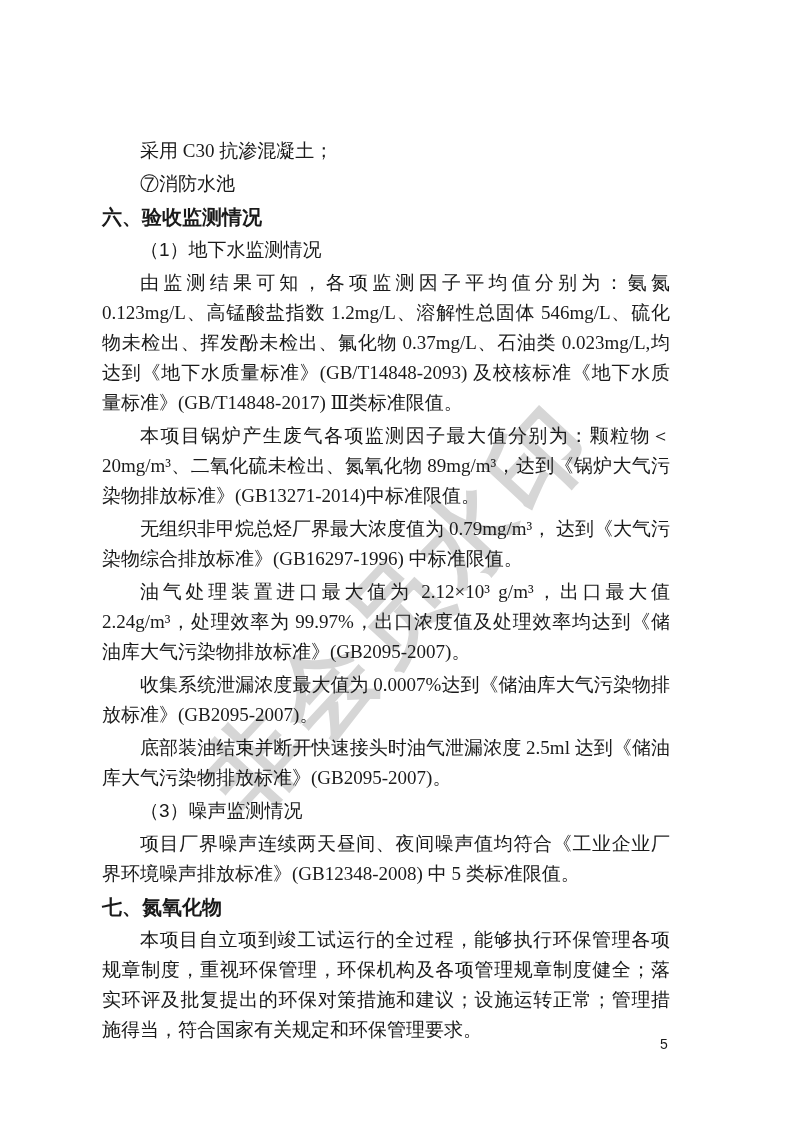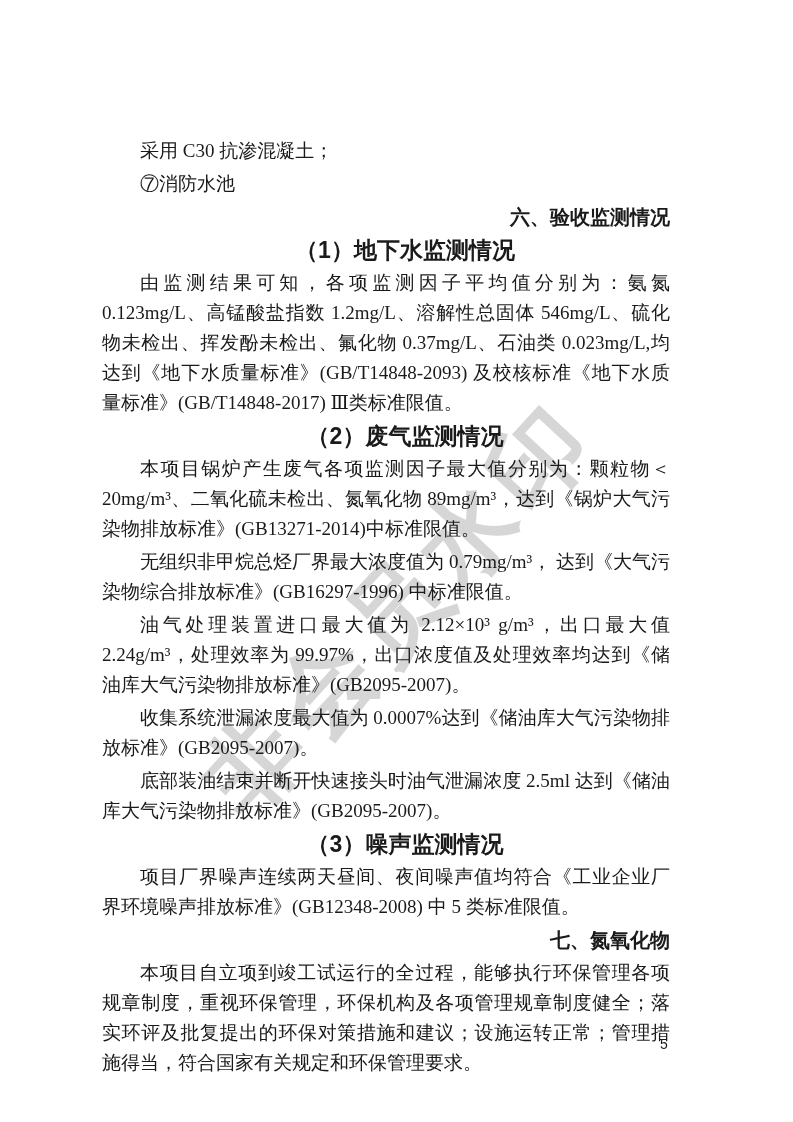--- a/index.html
+++ b/index.html
@@ -38,30 +38,30 @@
     margin-top: 46px;
   }
   .content p { margin: 0 0 3px 0; text-indent: 38px; }
   .h-major {
     font-family: "Liberation Sans", "DejaVu Sans", sans-serif;
     font-weight: bold;
     font-size: 20px;
     line-height: 30px;
     margin: 2px 0 3px 0;
     text-indent: 0;
-    text-align: right;
+    text-align: left;
   }
   .h-sub {
     font-family: "Liberation Sans", "DejaVu Sans", sans-serif;
-    font-weight: bold;
-    font-size: 23px;
+    font-weight: normal;
+    font-size: 19px;
     line-height: 30px;
     margin: 2px 0 3px 0;
     text-indent: 38px;
-    text-align: center;
+    text-align: left;
   }
   .page-number {
     position: absolute;
     left: 660px;
     top: 1036px;
     z-index: 1;
     font-family: "Liberation Sans", "DejaVu Sans", sans-serif;
     font-size: 14px;
     color: #1a1a1a;
   }
@@ -79,21 +79,20 @@
 
     <p>⑦消防水池</p>
 
 
     <div class="h-major">六、验收监测情况</div>
 
     <div class="h-sub">（1）地下水监测情况</div>
 
     <p>由监测结果可知，各项监测因子平均值分别为：氨氮 0.123mg/L、高锰酸盐指数 1.2mg/L、溶解性总固体 546mg/L、硫化物未检出、挥发酚未检出、氟化物 0.37mg/L、石油类 0.023mg/L,均达到《地下水质量标准》(GB/T14848-2093) 及校核标准《地下水质量标准》(GB/T14848-2017) Ⅲ类标准限值。</p>
 
-    <div class="h-sub">（2）废气监测情况</div>
 
     <p>本项目锅炉产生废气各项监测因子最大值分别为：颗粒物＜20mg/m³、二氧化硫未检出、氮氧化物 89mg/m³，达到《锅炉大气污染物排放标准》(GB13271-2014)中标准限值。</p>
 
     <p>无组织非甲烷总烃厂界最大浓度值为 0.79mg/m³， 达到《大气污染物综合排放标准》(GB16297-1996) 中标准限值。</p>
 
     <p>油气处理装置进口最大值为 2.12×10³ g/m³，出口最大值 2.24g/m³，处理效率为 99.97%，出口浓度值及处理效率均达到《储油库大气污染物排放标准》(GB2095-2007)。</p>
 
     <p>收集系统泄漏浓度最大值为 0.0007%达到《储油库大气污染物排放标准》(GB2095-2007)。</p>
 
     <p>底部装油结束并断开快速接头时油气泄漏浓度 2.5ml 达到《储油库大气污染物排放标准》(GB2095-2007)。</p>

